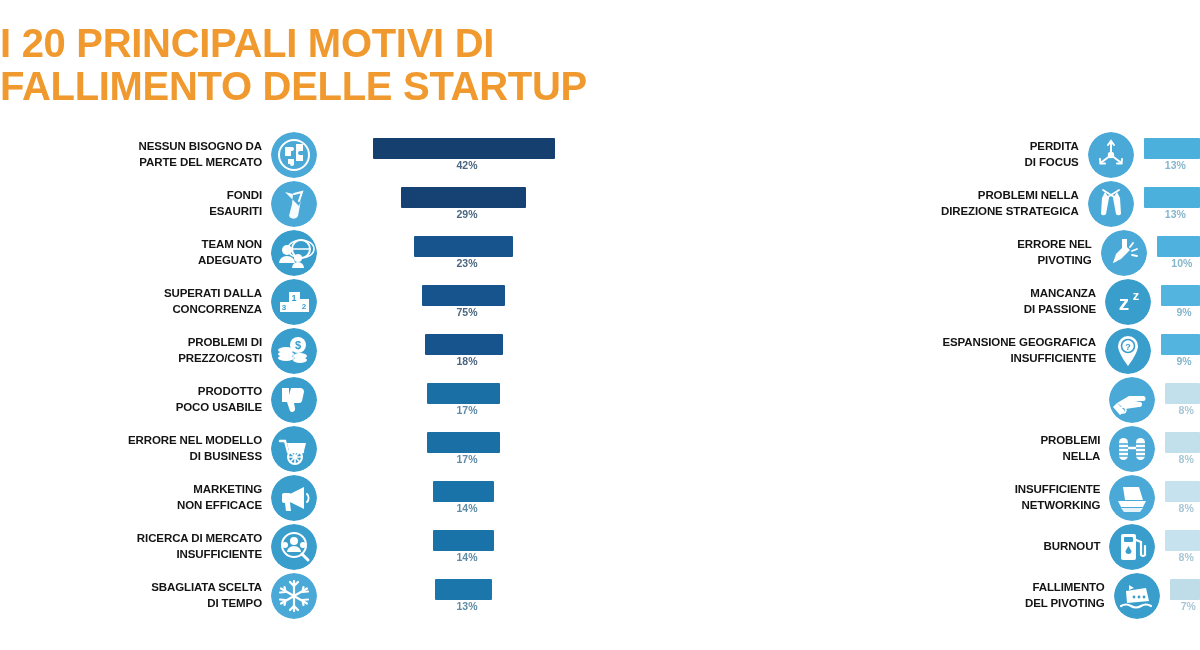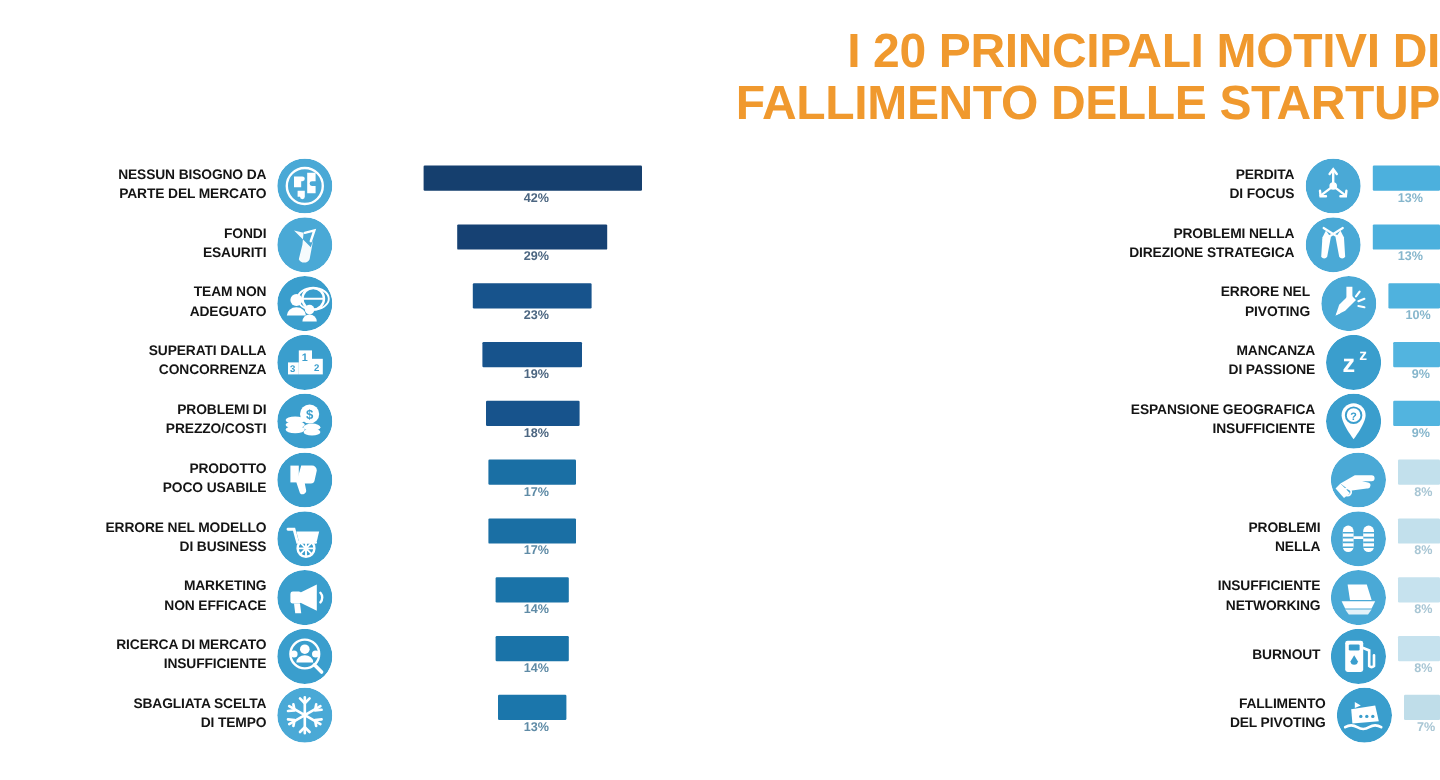--- a/index.html
+++ b/index.html
@@ -21,21 +21,21 @@
     position: relative;
     background: #ffffff;
   }
 
   
   .title-block {
     position: absolute;
     top: 22px;
     left: 0;
     width: 1200px;
-    text-align: right;
+    text-align: left;
     line-height: 1.07;
   }
   .title-line {
     display: block;
     font-size: 40px;
     font-weight: bold;
     letter-spacing: -0.3px;
     color: #f0992e;
     white-space: nowrap;
   }
@@ -56,21 +56,21 @@
   .column-left  { width: 600px; padding-left: 0px; }
   .column-right { width: 600px; padding-left: 0px; align-items: flex-end; }
 
   
   .row {
     height: 49px;
     display: flex;
     flex-direction: row;
     align-items: center;
   }
-  .column-left  .row { padding-left: 72px; }
+  .column-left  .row { padding-left: 112px; }
   .column-right .row { padding-left: 28px; }
 
   .row-label {
     width: 150px;
     text-align: right;
     font-size: 11.5px;
     font-weight: bold;
     color: #141414;
     line-height: 1.32;
     letter-spacing: -0.1px;
@@ -195,21 +195,21 @@
               <rect x="18" y="13" width="11" height="20" fill="#ffffff"></rect>
               <rect x="29" y="20" width="9" height="13" fill="#ffffff"></rect>
               <rect x="9" y="23" width="9" height="10" fill="#ffffff"></rect>
               <text x="23" y="22" font-family="Liberation Sans, sans-serif" font-size="9" font-weight="bold" fill="#3a9ecd" text-anchor="middle">1</text>
               <text x="33" y="30" font-family="Liberation Sans, sans-serif" font-size="8" font-weight="bold" fill="#3a9ecd" text-anchor="middle">2</text>
               <text x="13" y="31" font-family="Liberation Sans, sans-serif" font-size="8" font-weight="bold" fill="#3a9ecd" text-anchor="middle">3</text>
             </svg>
           </div>
           <div class="bar-wrap">
             <div class="bar" style="width: 82.3333px; background: rgb(23, 83, 140);"></div>
-            <div class="bar-value" style="color: rgb(76, 102, 129);">19%</div>
+            <div class="bar-value" style="color: rgb(76, 102, 129);">75%</div>
           </div>
         </div>
         <div class="row">
           <div class="row-label">
             <span class="lbl-line">PROBLEMI DI</span>
             <span class="lbl-line">PREZZO/COSTI</span>
           </div>
           <div class="icon-badge">
             <svg width="46" height="46" viewBox="0 0 46 46">
               <circle cx="23" cy="23" r="23" fill="#3a9ecd"></circle>

